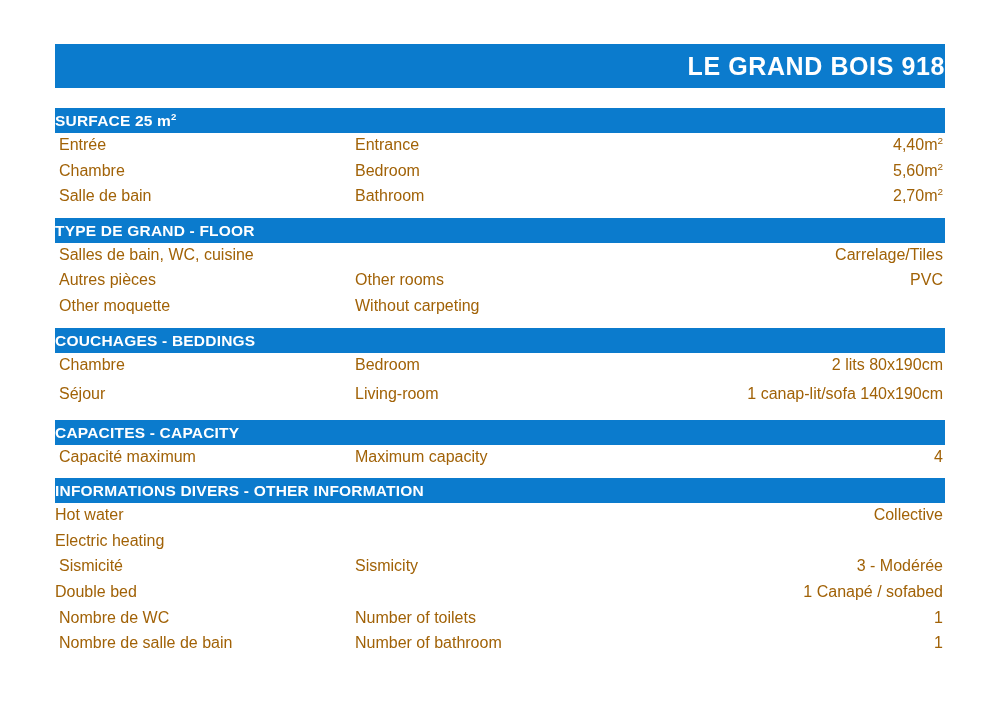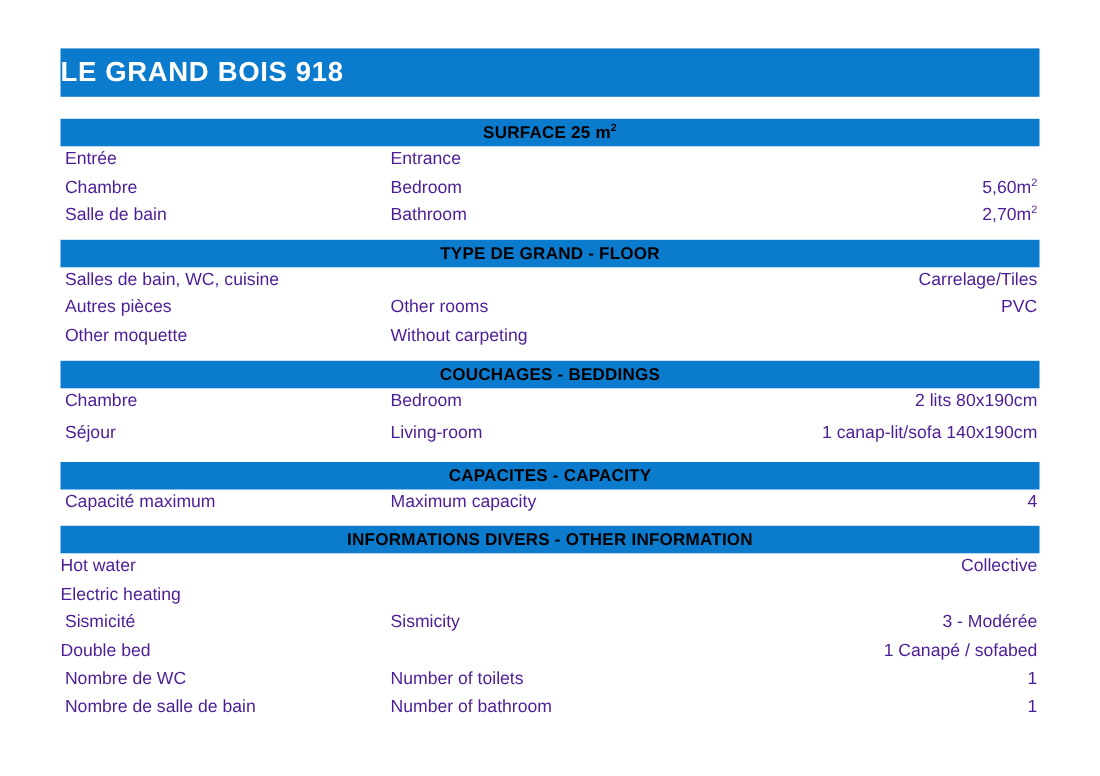--- a/index.html
+++ b/index.html
@@ -20,46 +20,45 @@
   }
   .inner {
     position: absolute;
     left: 55px;
     top: 44px;
     width: 890px;
   }
   .title-bar {
     background: #0b7bcd;
     color: #ffffff;
-    text-align: left;
+    text-align: right;
     font-size: 25px;
     font-weight: bold;
     letter-spacing: 0.6px;
     height: 44px;
     line-height: 44px;
     margin-bottom: 0;
   }
   .gap-after-title { height: 20px; }
   .section-bar {
     background: #0b7bcd;
-    color: #000000;
-    text-align: center;
+    color: #ffffff;
     font-size: 15.5px;
     font-weight: bold;
     height: 25px;
     line-height: 25px;
     letter-spacing: 0.2px;
   }
   .rows { width: 100%; }
   .row {
     display: flex;
     align-items: baseline;
     height: 25.6px;
     font-size: 16px;
-    color: #4c1d95;
+    color: #a16207;
   }
   .row .c-fr {
     width: 300px;
     padding-left: 4px;
     white-space: nowrap;
     overflow: hidden;
   }
   .row .c-en {
     width: 340px;
     white-space: nowrap;
@@ -92,20 +91,21 @@
     <div class="gap-after-title"></div>
 
     <div id="sections-container">
         <div class="sec-block">
           <div class="section-bar">SURFACE 25 m<sup>2</sup></div>
           <div class="pad-top-3"></div>
           <div class="rows tight">
             <div class="row">
               <div class="c-fr">Entrée</div>
               <div class="c-en">Entrance</div>
+              <div class="c-val">4,40m<sup>2</sup></div>
             </div>
             <div class="row">
               <div class="c-fr">Chambre</div>
               <div class="c-en">Bedroom</div>
               <div class="c-val">5,60m<sup>2</sup></div>
             </div>
             <div class="row">
               <div class="c-fr">Salle de bain</div>
               <div class="c-en">Bathroom</div>
               <div class="c-val">2,70m<sup>2</sup></div>

